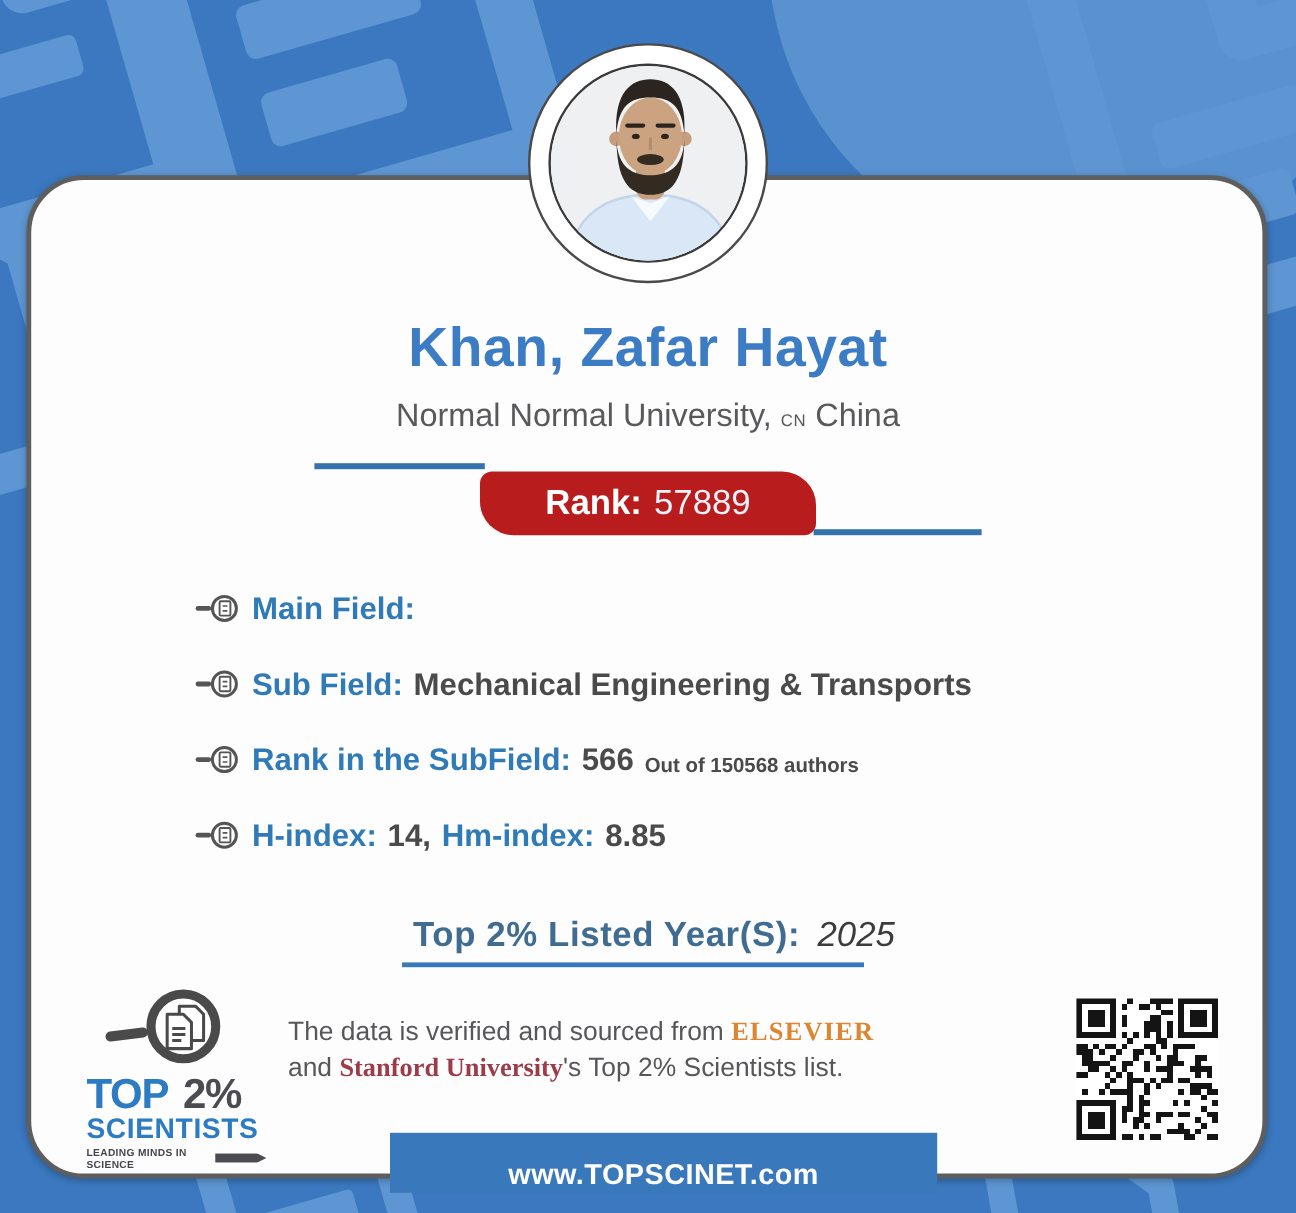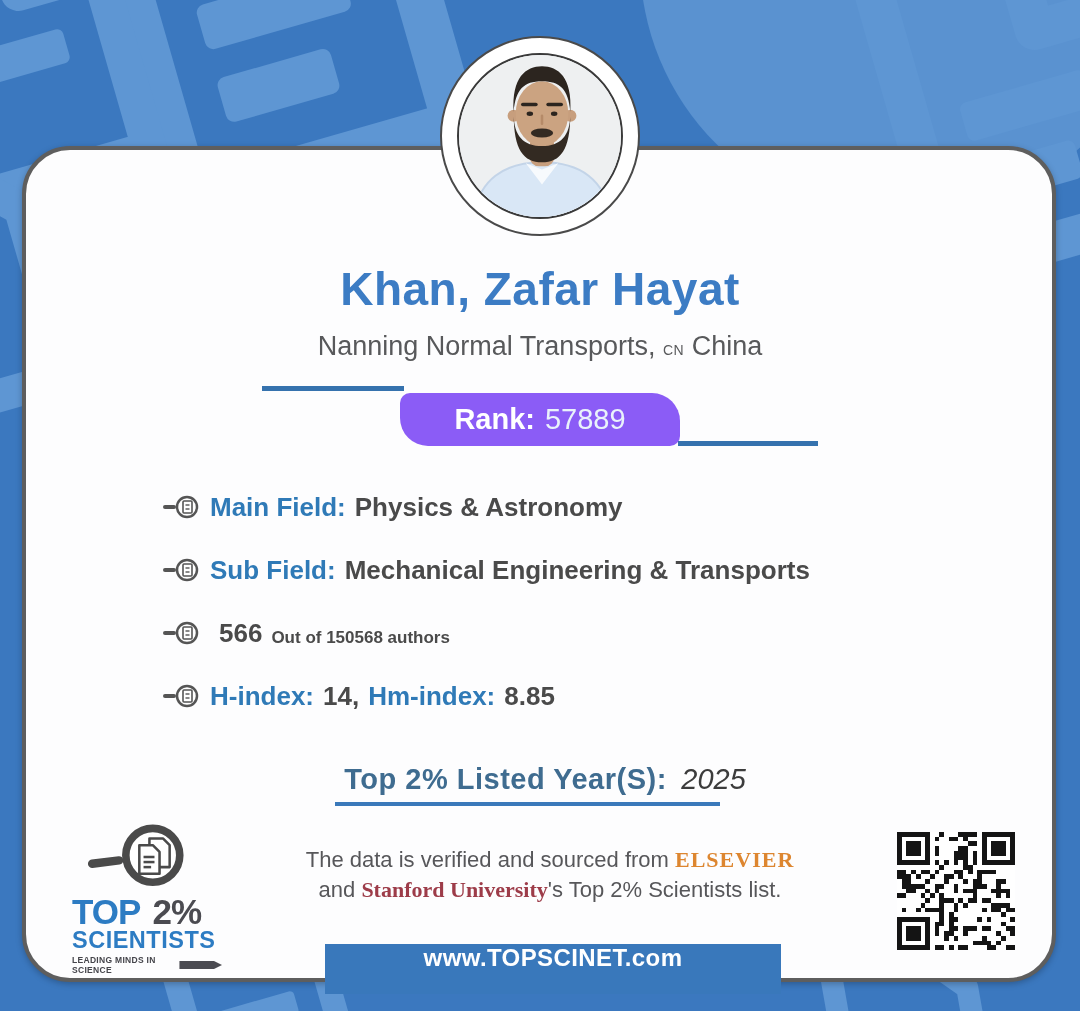--- a/index.html
+++ b/index.html
@@ -38,21 +38,21 @@
     font-size:27px; color:#58595b; z-index:2;
   }
   .affiliation .cc { font-size:14px; letter-spacing:0.5px; }
 
   
   .rib-line { position:absolute; height:5px; background:#3572ae; z-index:2; }
   .rib-line.left  { left:262px; top:386px; width:142px; }
   .rib-line.right { left:678px; top:441px; width:140px; }
   .rank-ribbon {
     position:absolute; left:400px; top:393px; width:280px; height:53px;
-    background:#8b5cf6; border-radius:10px 28px 10px 28px;
+    background:#b91c1c; border-radius:10px 28px 10px 28px;
     display:flex; align-items:center; justify-content:center;
     font-size:29px; color:#fff; z-index:2;
   }
   .rank-ribbon .lbl { font-weight:700; margin-right:10px; }
   .rank-ribbon .val { color:#e9f2fb; }
 
   
   .detail-row {
     position:absolute; left:162px; height:36px; display:flex;
     align-items:center; z-index:2; white-space:nowrap;
@@ -66,21 +66,21 @@
   
   .year-row {
     position:absolute; left:0; right:0; top:763px; text-align:center; z-index:2;
   }
   .year-row .ylab { font-size:29px; font-weight:700; color:#3f6c90; letter-spacing:0.5px;margin-left:10px; }
   .year-row .yval { font-size:29px; font-style:italic; color:#3c3c3c; margin-left:10px; }
   .year-underline { position:absolute; left:335px; top:802px; width:385px; height:4px; background:#3a79ba; z-index:2; }
 
   
   .attribution {
-    position:absolute; left:240px; top:845px; width:620px; text-align:center;
+    position:absolute; left:240px; top:845px; width:620px; text-align:left;
     font-size:22px; line-height:29.5px; color:#57575a; z-index:2;
   }
   .attribution .elsevier {
     font-family:"Liberation Serif", serif; font-weight:700;
     color:#dd8630; letter-spacing:1px;
   }
   .attribution .stanford {
     font-family:"Liberation Serif", serif; font-weight:700; color:#9d3c49;
   }
 
@@ -97,21 +97,21 @@
     width:52px; height:8px; background:#4b4b51; margin-left:4px;
     clip-path:polygon(0 0, calc(100% - 8px) 0, 100% 50%, calc(100% - 8px) 100%, 0 100%);
   }
 
   
   .qr { position:absolute; left:897px; top:832px; width:118px; height:118px; background:#fff; z-index:2; }
 
   
   .footer-bar {
     position:absolute; left:325px; top:944px; width:456px; height:50px;
-    background:#3978bb; z-index:6; display:flex; align-items:flex-start; justify-content:center;
+    background:#3978bb; z-index:6; display:flex; align-items:flex-end; justify-content:center;
   }
   .footer-bar .url { font-size:24px; font-weight:700; color:#fff; letter-spacing:0.4px; }
 </style>
 </head>
 <body>
 
 <svg class="bg-pattern" width="1080" height="1011" viewBox="0 0 1080 1011">
   <circle cx="900" cy="-40" r="260" fill="#5a92d0"></circle>
   <g stroke="#5e96d3" fill="none" stroke-width="11" stroke-linejoin="round">
     <g transform="translate(10,-150) rotate(-16) scale(4.2)">
@@ -164,42 +164,41 @@
       <ellipse cx="94" cy="58" rx="3.2" ry="2.2" fill="#2c251f"></ellipse>
       <path d="M82 60 v8" stroke="#b58a68" stroke-width="2.5" stroke-linecap="round"></path>
       <path d="M54 58 C54 94 64 106 82 106 C100 106 110 94 110 58 C110 80 100 90 82 90 C64 90 54 80 54 58 Z" fill="#332a22"></path>
       <ellipse cx="82" cy="77" rx="11" ry="4.5" fill="#332a22"></ellipse>
     </svg>
   </div>
 </div>
 
 <div class="name">Khan, Zafar Hayat</div>
 <div class="affiliation">
-  <span>Nanning Normal Transports,</span>
+  <span>Normal Normal University,</span>
   <span class="cc">CN</span>
   <span>China</span>
 </div>
 
 <div class="rib-line left"></div>
 <div class="rank-ribbon">
   <span class="lbl">Rank:</span>
   <span class="val">57889</span>
 </div>
 <div class="rib-line right"></div>
 
 <div class="detail-row" style="top:489px;">
   <svg class="bullet" width="40" height="26" viewBox="0 0 40 26">
     <line x1="3" y1="13" x2="12" y2="13" stroke="#555" stroke-width="4" stroke-linecap="round"></line>
     <circle cx="25" cy="13" r="10" fill="#fff" stroke="#555" stroke-width="2.5"></circle>
     <rect x="21" y="7" width="9" height="12" rx="1" fill="#fff" stroke="#555" stroke-width="1.6"></rect>
     <line x1="23.5" y1="11" x2="27.5" y2="11" stroke="#555" stroke-width="1.4"></line>
     <line x1="23.5" y1="15" x2="27.5" y2="15" stroke="#555" stroke-width="1.4"></line>
   </svg>
   <span class="lab">Main Field:</span>
-  <span class="val">Physics &amp; Astronomy</span>
 </div>
 
 <div class="detail-row" style="top:552px;">
   <svg class="bullet" width="40" height="26" viewBox="0 0 40 26">
     <line x1="3" y1="13" x2="12" y2="13" stroke="#555" stroke-width="4" stroke-linecap="round"></line>
     <circle cx="25" cy="13" r="10" fill="#fff" stroke="#555" stroke-width="2.5"></circle>
     <rect x="21" y="7" width="9" height="12" rx="1" fill="#fff" stroke="#555" stroke-width="1.6"></rect>
     <line x1="23.5" y1="11" x2="27.5" y2="11" stroke="#555" stroke-width="1.4"></line>
     <line x1="23.5" y1="15" x2="27.5" y2="15" stroke="#555" stroke-width="1.4"></line>
   </svg>
@@ -208,20 +207,21 @@
 </div>
 
 <div class="detail-row" style="top:615px;">
   <svg class="bullet" width="40" height="26" viewBox="0 0 40 26">
     <line x1="3" y1="13" x2="12" y2="13" stroke="#555" stroke-width="4" stroke-linecap="round"></line>
     <circle cx="25" cy="13" r="10" fill="#fff" stroke="#555" stroke-width="2.5"></circle>
     <rect x="21" y="7" width="9" height="12" rx="1" fill="#fff" stroke="#555" stroke-width="1.6"></rect>
     <line x1="23.5" y1="11" x2="27.5" y2="11" stroke="#555" stroke-width="1.4"></line>
     <line x1="23.5" y1="15" x2="27.5" y2="15" stroke="#555" stroke-width="1.4"></line>
   </svg>
+  <span class="lab">Rank in the SubField:</span>
   <span class="val">566</span>
   <span class="note">Out of 150568 authors</span>
 </div>
 
 <div class="detail-row" style="top:678px;">
   <svg class="bullet" width="40" height="26" viewBox="0 0 40 26">
     <line x1="3" y1="13" x2="12" y2="13" stroke="#555" stroke-width="4" stroke-linecap="round"></line>
     <circle cx="25" cy="13" r="10" fill="#fff" stroke="#555" stroke-width="2.5"></circle>
     <rect x="21" y="7" width="9" height="12" rx="1" fill="#fff" stroke="#555" stroke-width="1.6"></rect>
     <line x1="23.5" y1="11" x2="27.5" y2="11" stroke="#555" stroke-width="1.4"></line>

